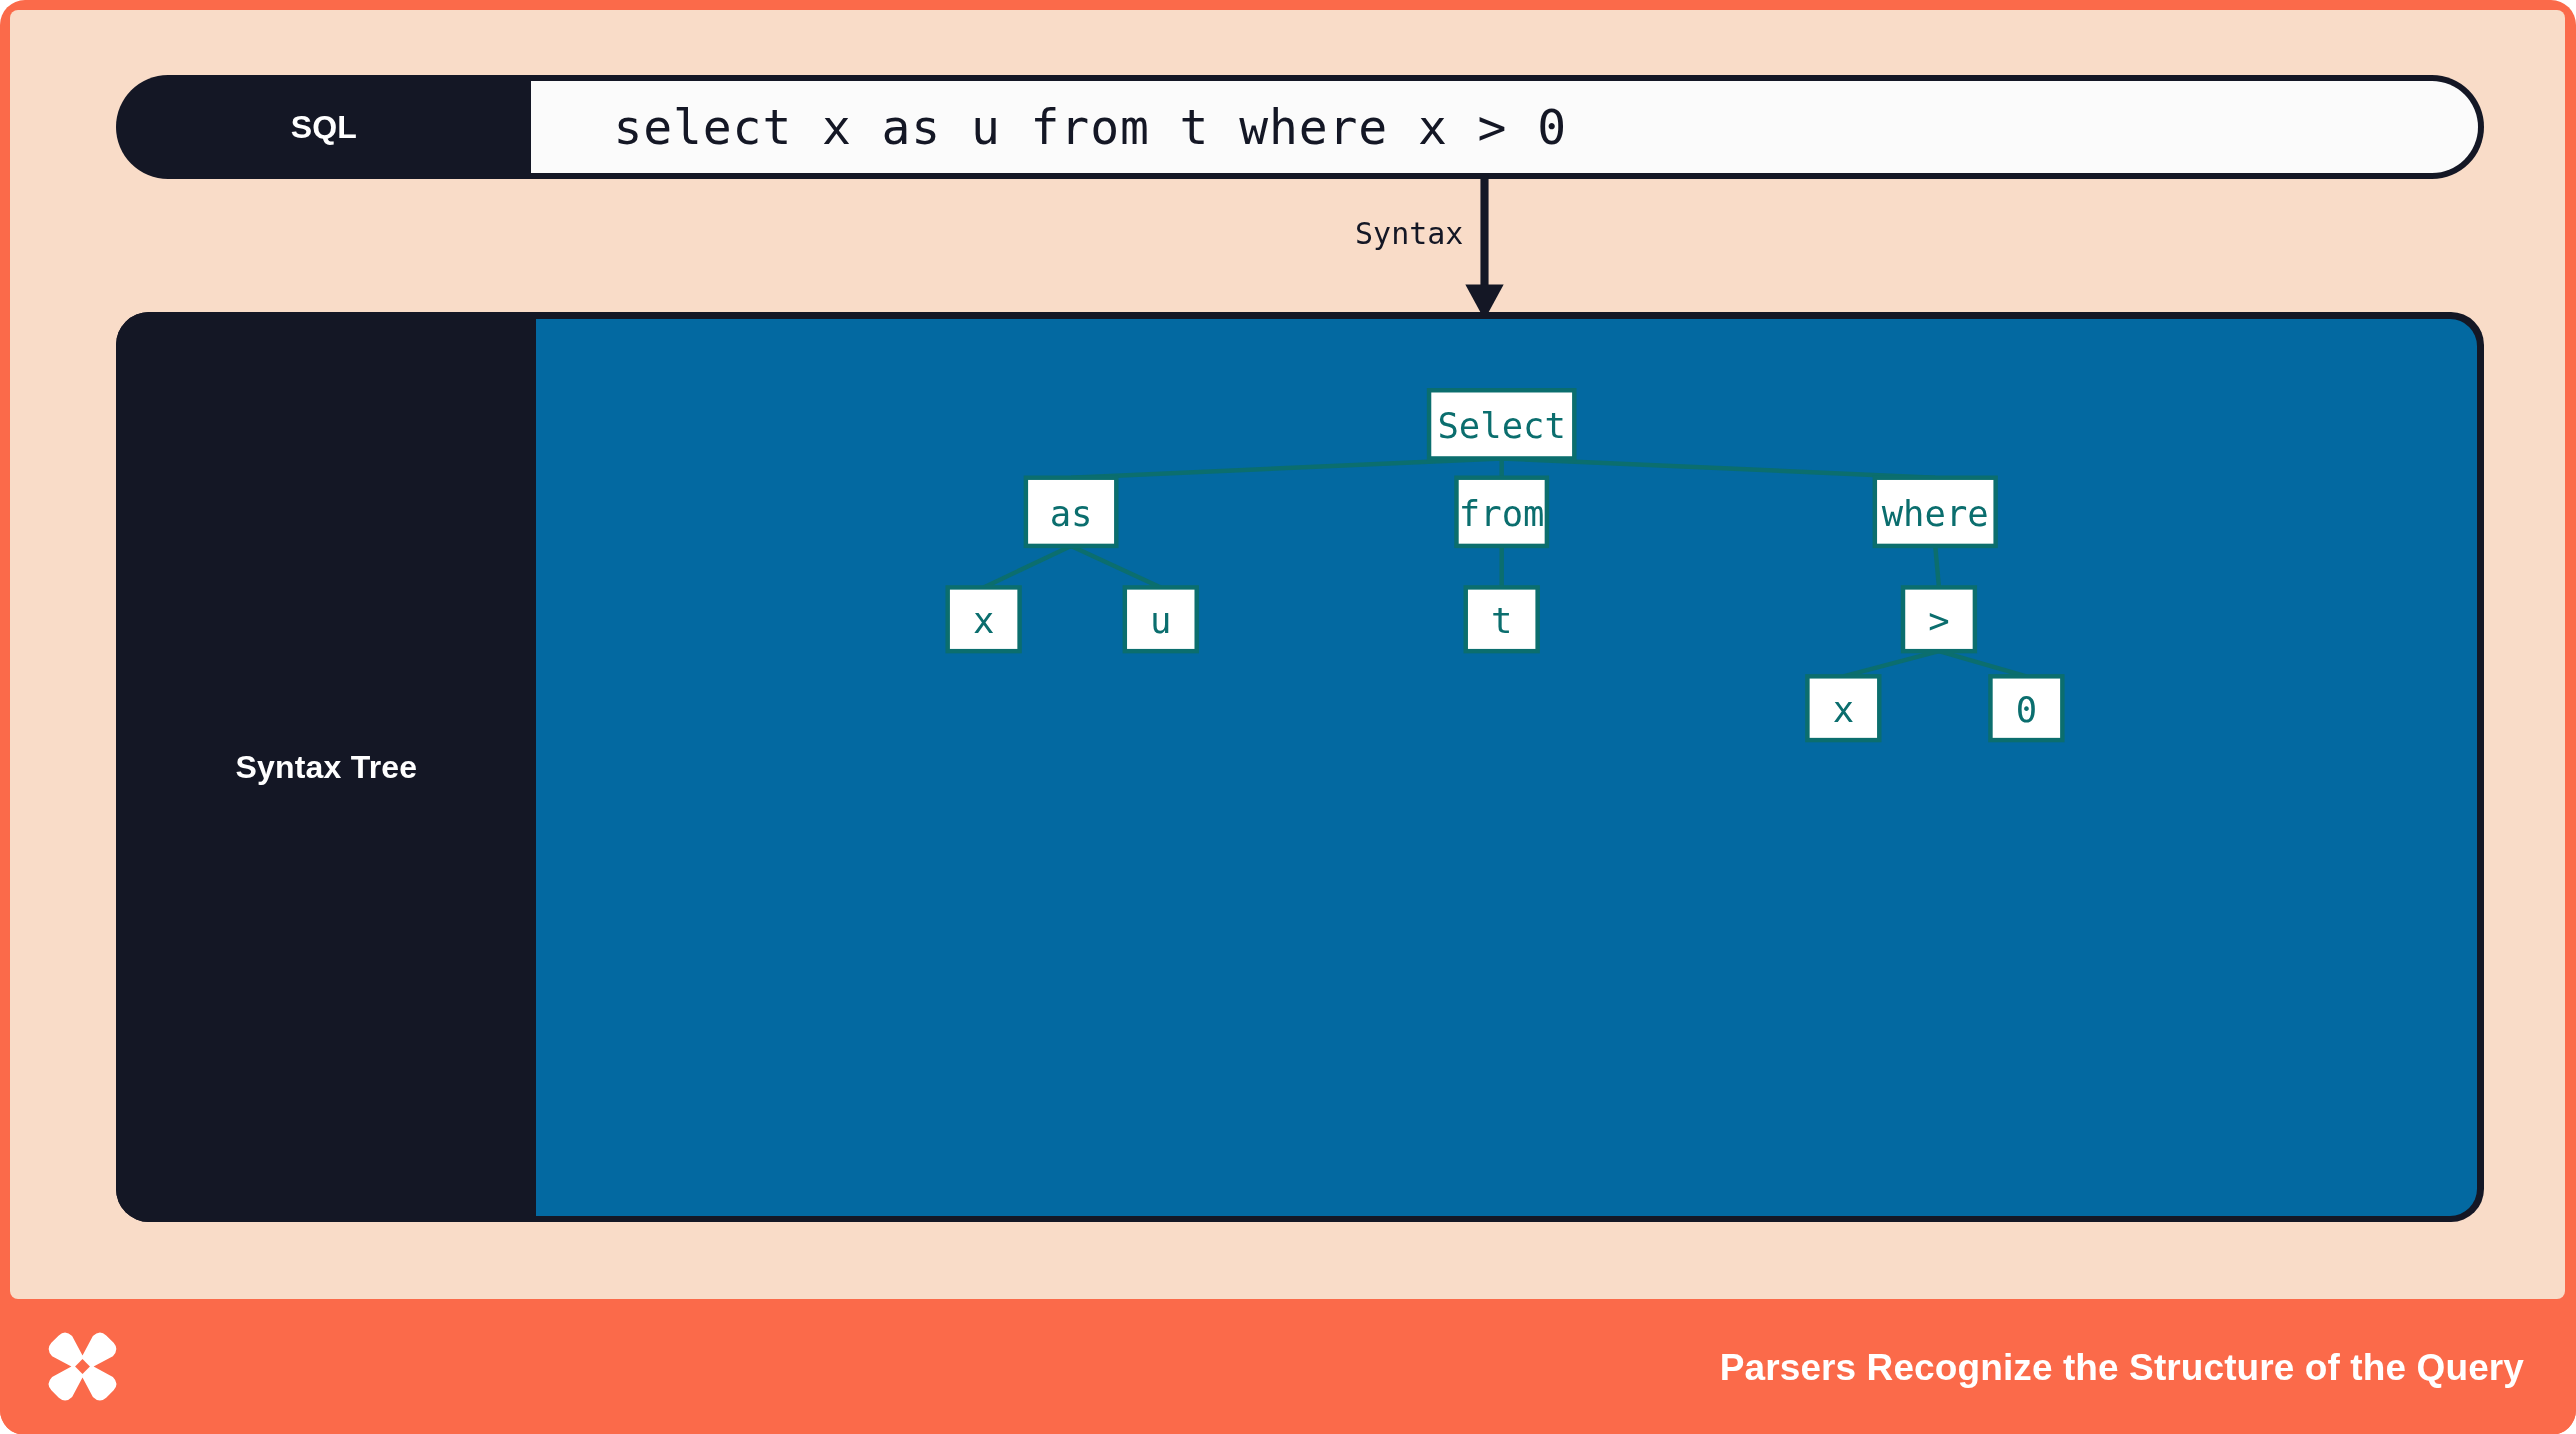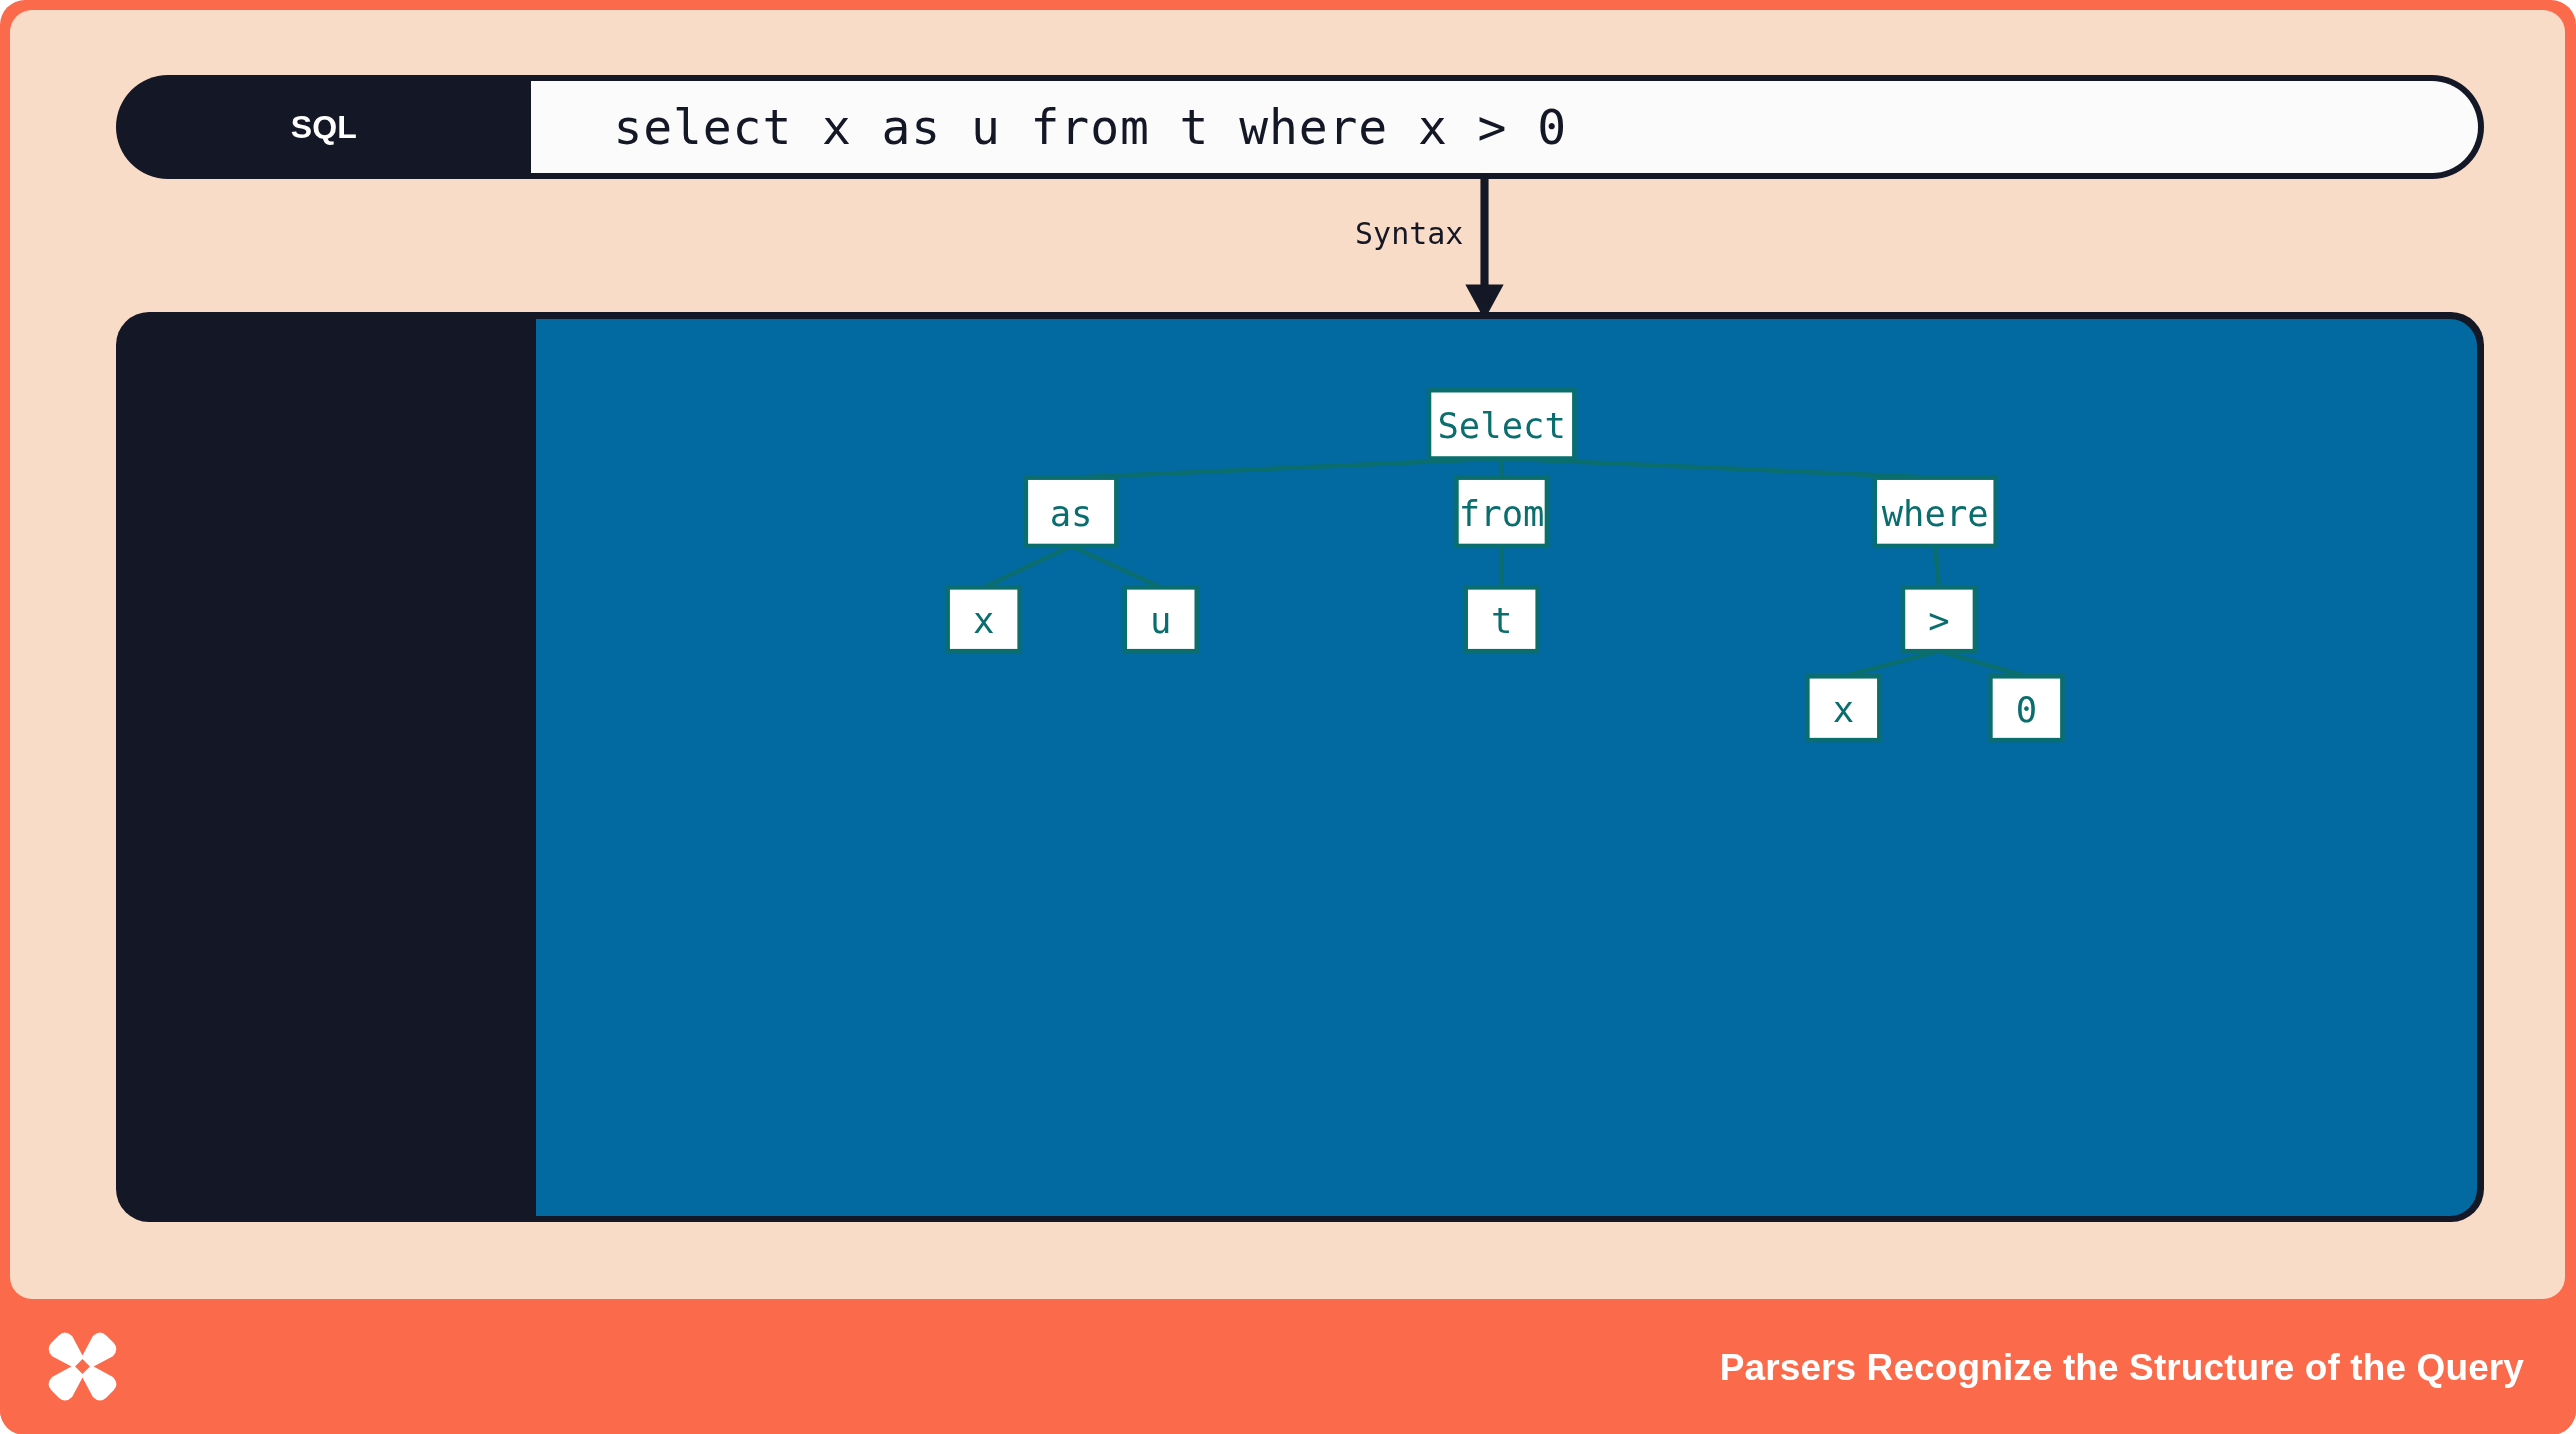--- a/index.html
+++ b/index.html
@@ -27,21 +27,21 @@
   }
 
   #body-area {
     position: absolute;
     left: 10.4px;
     top: 10.4px;
     width: 2555px;
     height: 1289px;
     box-sizing: border-box;
     background: #f9dcc8;
-    border-radius: 22px;
+    border-radius: 8px;
   }
 
   
   #sql-row {
     position: absolute;
     left: 106px;
     top: 65px;
     width: 2368px;
     height: 104px;
   }
@@ -210,20 +210,23 @@
 
     <div id="parser-group">
       <div id="parser-label">Syntax</div>
       <svg id="parser-arrow-svg" width="59" height="148" viewBox="0 0 80 200">
         <line x1="40" y1="0" x2="40" y2="160" stroke="#141725" stroke-width="11"></line>
         <polygon points="14,148 66,148 40,196" fill="#141725"></polygon>
       </svg>
     </div>
 
     <div id="tree-panel">
+      <div id="tree-left">
+        <span class="lbl">Syntax Tree</span>
+      </div>
       <div id="tree-right">
         <svg id="tree-svg" width="1941" height="897" viewBox="0 0 2619 1210">
           <g id="tree-edges">
               <line x1="1303" y1="188" x2="722" y2="214" stroke="#0b6e6e" stroke-width="6"></line>
               <line x1="1303" y1="188" x2="1303" y2="214" stroke="#0b6e6e" stroke-width="6"></line>
               <line x1="1303" y1="188" x2="1888" y2="214" stroke="#0b6e6e" stroke-width="6"></line>
               <line x1="722" y1="306" x2="604" y2="362" stroke="#0b6e6e" stroke-width="6"></line>
               <line x1="722" y1="306" x2="843" y2="362" stroke="#0b6e6e" stroke-width="6"></line>
               <line x1="1303" y1="306" x2="1303" y2="362" stroke="#0b6e6e" stroke-width="6"></line>
               <line x1="1888" y1="306" x2="1893" y2="362" stroke="#0b6e6e" stroke-width="6"></line>

